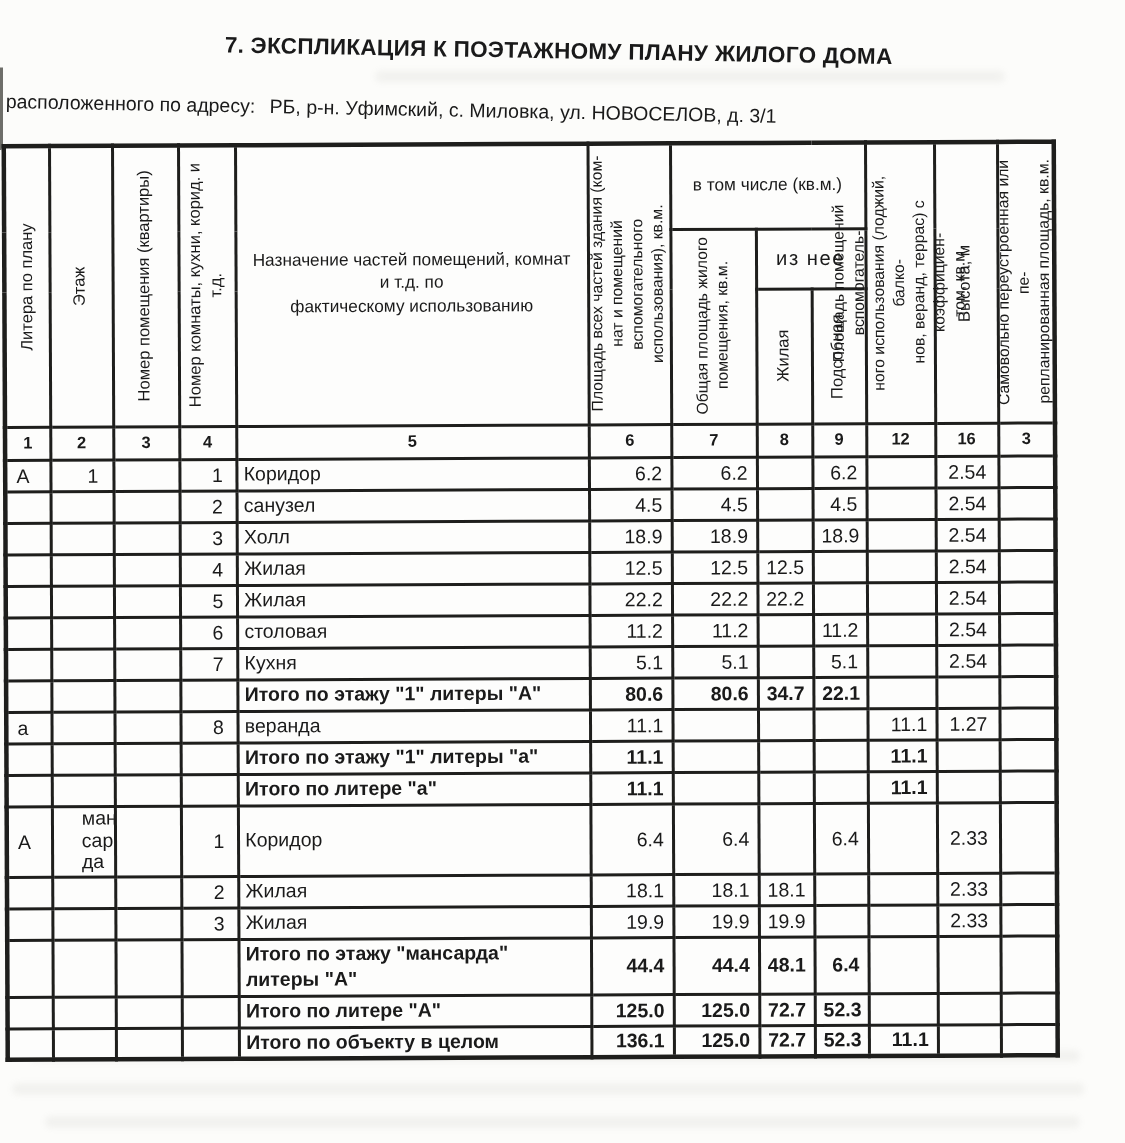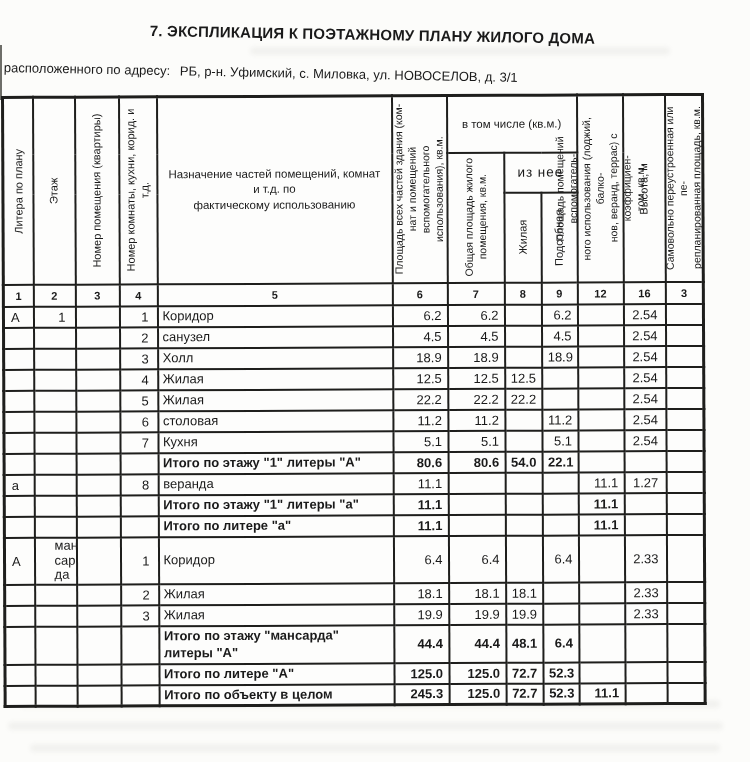--- a/index.html
+++ b/index.html
@@ -298,21 +298,21 @@
           <td class="c12"></td>
         </tr>
         <tr class="bold">
           <td class="c1"></td>
           <td class="c2"></td>
           <td class="c3"></td>
           <td class="c4"></td>
           <td class="c5">Итого по этажу "1" литеры "А"</td>
           <td class="c6">80.6</td>
           <td class="c7">80.6</td>
-          <td class="c8">54.0</td>
+          <td class="c8">34.7</td>
           <td class="c9">22.1</td>
           <td class="c10"></td>
           <td class="c11"></td>
           <td class="c12"></td>
         </tr>
         <tr>
           <td class="c1">а</td>
           <td class="c2"></td>
           <td class="c3"></td>
           <td class="c4">8</td>
@@ -423,21 +423,21 @@
           <td class="c10"></td>
           <td class="c11"></td>
           <td class="c12"></td>
         </tr>
         <tr class="bold">
           <td class="c1"></td>
           <td class="c2"></td>
           <td class="c3"></td>
           <td class="c4"></td>
           <td class="c5">Итого по объекту в целом</td>
-          <td class="c6">245.3</td>
+          <td class="c6">136.1</td>
           <td class="c7">125.0</td>
           <td class="c8">72.7</td>
           <td class="c9">52.3</td>
           <td class="c10">11.1</td>
           <td class="c11"></td>
           <td class="c12"></td>
         </tr>
       </tbody>
   </table>
 </div>

